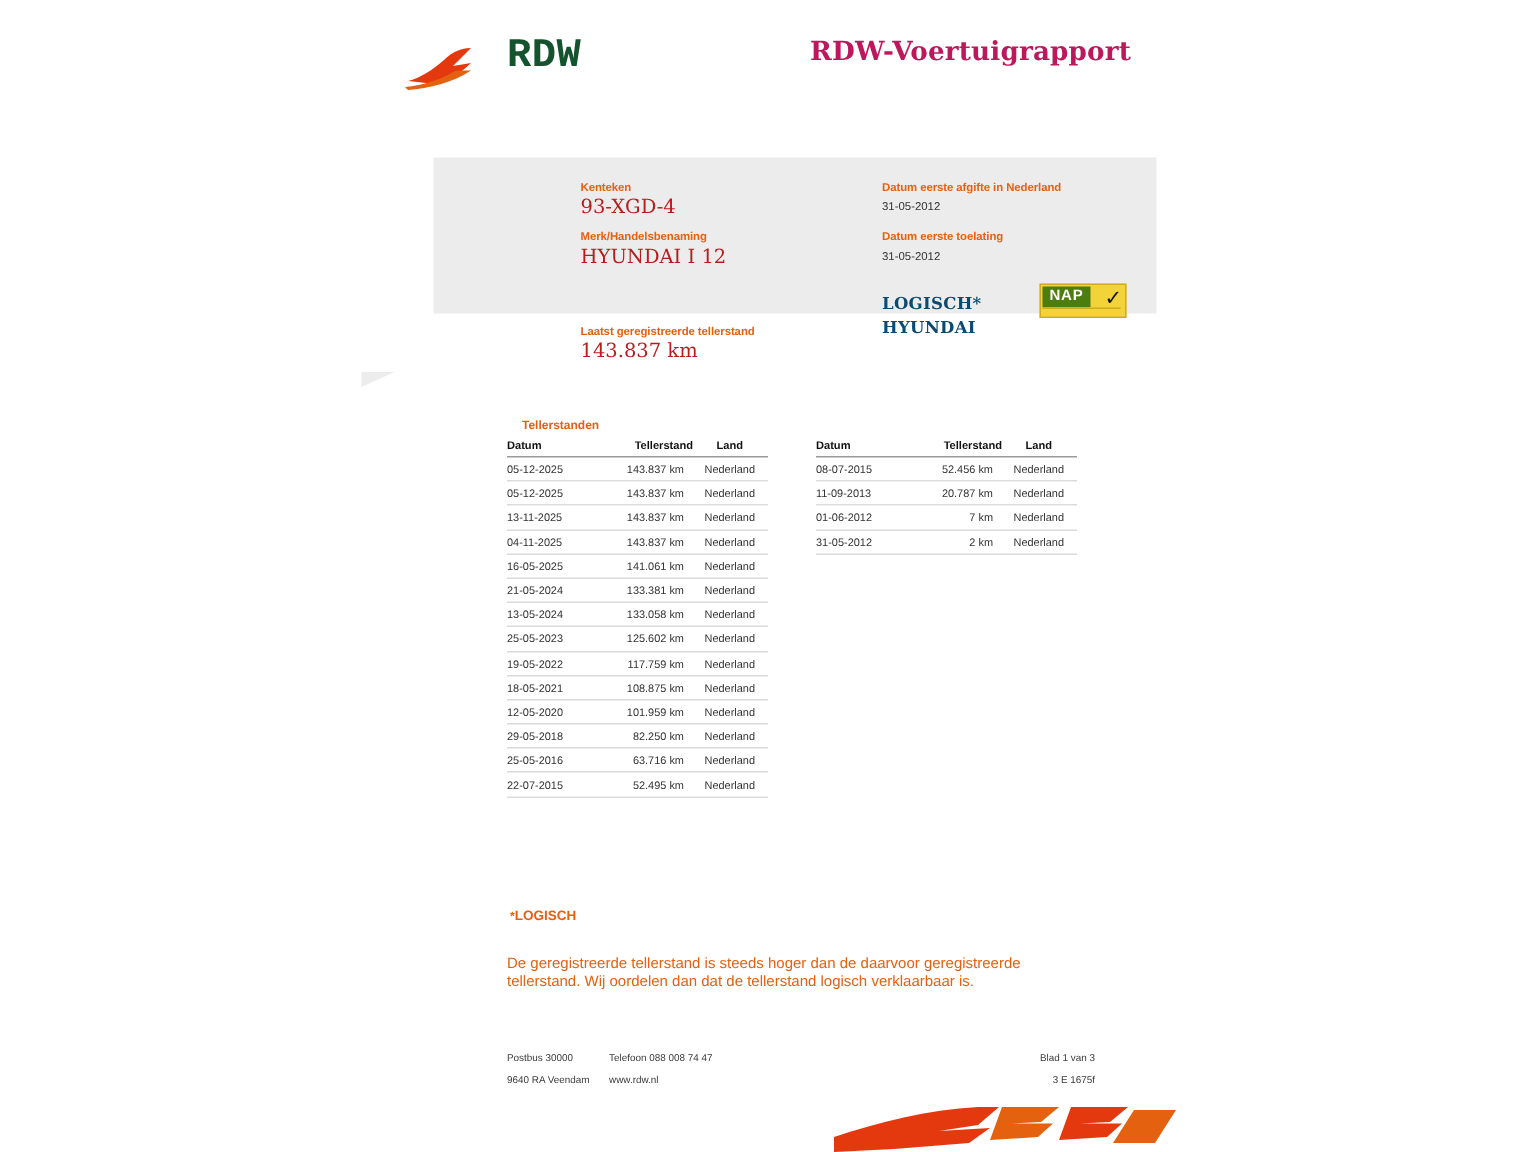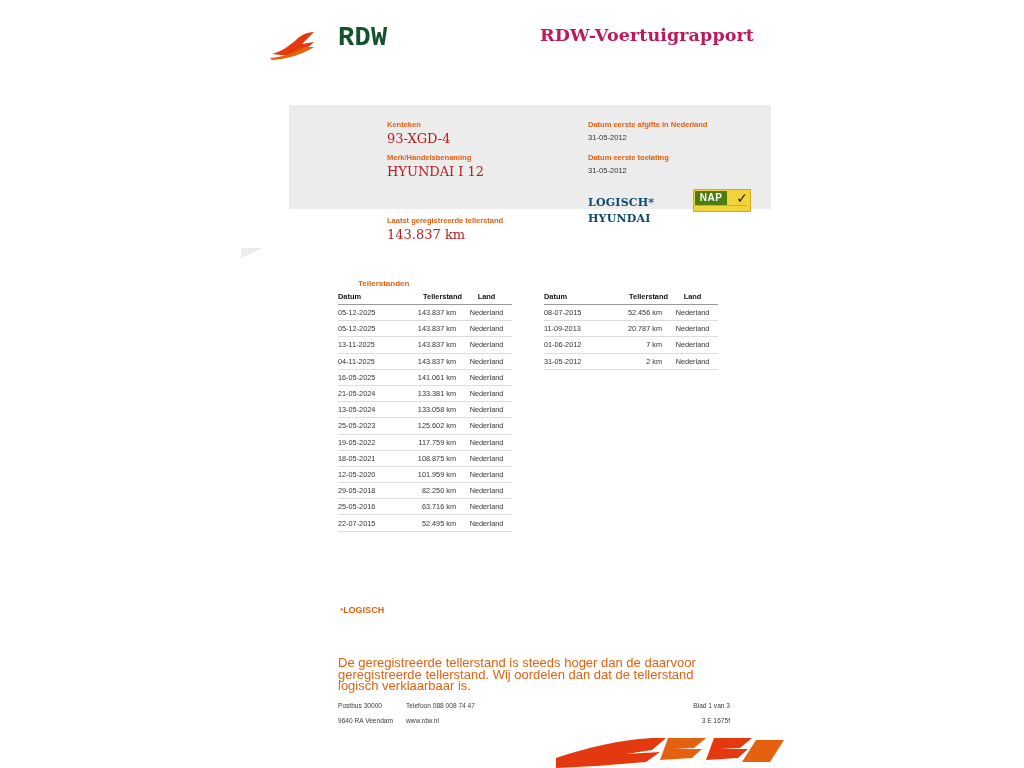--- a/index.html
+++ b/index.html
@@ -171,21 +171,21 @@
     position: absolute;
     left: 1px; bottom: 1px;
     width: 52px; height: 4px;
     background: #f3d33a;
     border-top: 1px solid #cfae1c;
   }
 
   
   .section-title {
     position: absolute;
-    left: 358px;
+    left: 348px;
     top: 279px;
     font-weight: bold;
     font-size: 8px;
     color: #e4610f;
   }
   .tbl {
     position: absolute;
     font-size: 7.3px;
     color: #333;
     border-collapse: collapse;
@@ -219,23 +219,23 @@
     left: 340px;
     top: 605px;
     font-weight: bold;
     font-size: 9px;
     color: #e4610f;
   }
   .note-title .star { font-size: 8px; }
   .note-body {
     position: absolute;
     left: 338px;
-    top: 657px;
+    top: 637px;
     width: 392px;
-    font-size: 13px;
+    font-size: 10px;
     line-height: 11.5px;
     color: #e4610f;
   }
 
   
   .footer {
     position: absolute;
     left: 338px;
     top: 702px;
     width: 392px;

